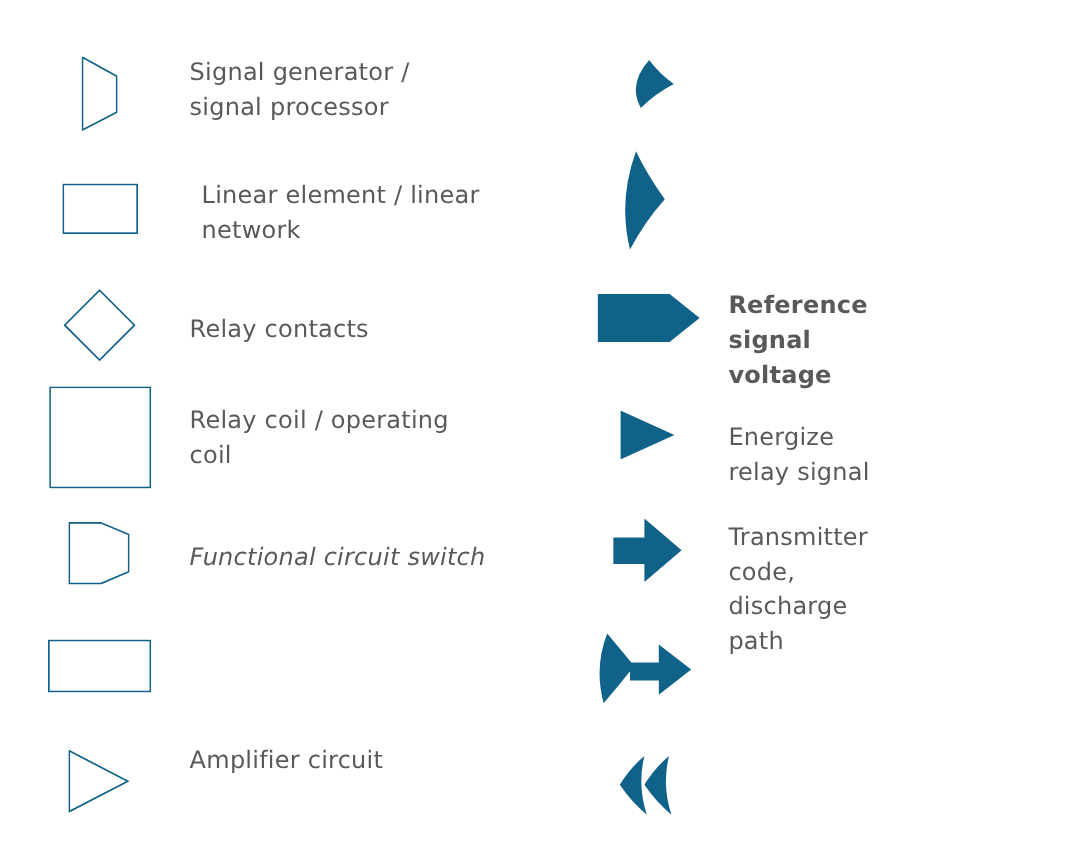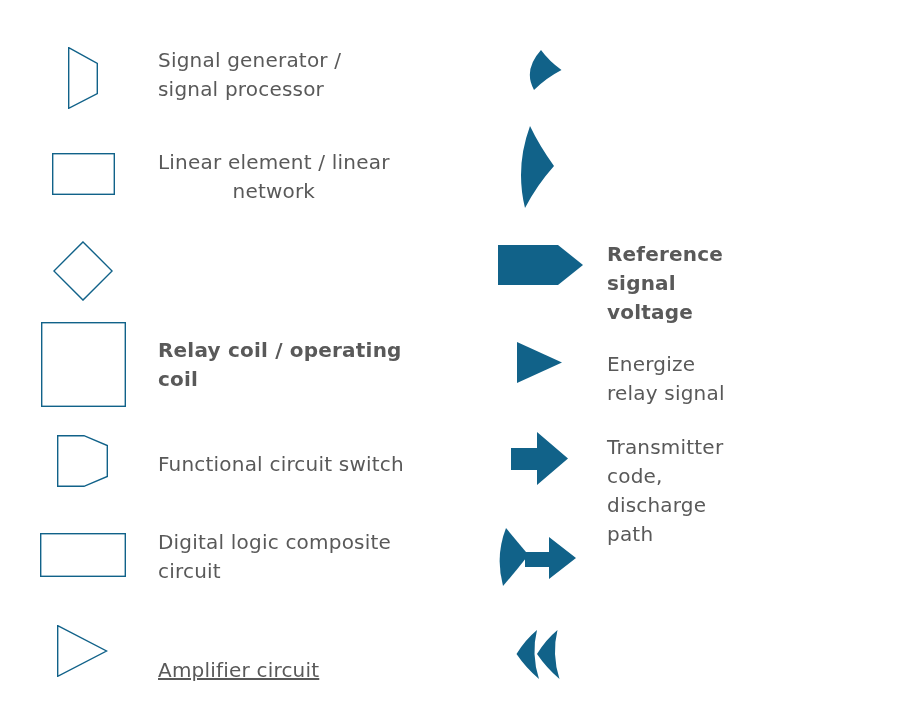--- a/index.html
+++ b/index.html
@@ -85,28 +85,27 @@
   </div>
 
   <div class="sym" style="left:57px;top:625px;">
     <svg width="51" height="52" viewBox="0 0 51 52">
       <polygon class="outline" points="0.7,0.7 49.5,26 0.7,51.3"></polygon>
     </svg>
   </div>
 
   <div class="lbl" style="left:158px;top:46px;">Signal generator /
 signal processor</div>
-  <div class="lbl" style="left:158px;top:148px;text-align:center;">Linear element / linear
+  <div class="lbl" style="left:168px;top:148px;">Linear element / linear
 network</div>
-  <div class="lbl" style="left:158px;top:336px;font-weight:bold;">Relay coil / operating
+  <div class="lbl" style="left:158px;top:260px;">Relay contacts</div>
+  <div class="lbl" style="left:158px;top:336px;">Relay coil / operating
 coil</div>
-  <div class="lbl" style="left:158px;top:450px;">Functional circuit switch</div>
-  <div class="lbl" style="left:158px;top:528px;">Digital logic composite
-circuit</div>
-  <div class="lbl" style="left:158px;top:656px;text-decoration:underline;">Amplifier circuit</div>
+  <div class="lbl" style="left:158px;top:450px;font-style:italic;">Functional circuit switch</div>
+  <div class="lbl" style="left:158px;top:619px;">Amplifier circuit</div>
 
   <div class="sym" style="left:526px;top:49px;">
     <svg width="37" height="42" viewBox="0 0 37 42">
       <path class="solid" d="M15,1 Q23,12 35.5,21 Q20,29 8,41 Q-3,21 15,1 Z"></path>
     </svg>
   </div>
 
   <div class="sym" style="left:520px;top:124px;">
     <svg width="36" height="86" viewBox="0 0 36 86">
       <path class="solid" d="M10,2 Q19,21 34,42 Q17,61 5,84 Q-5,43 10,2 Z"></path>

